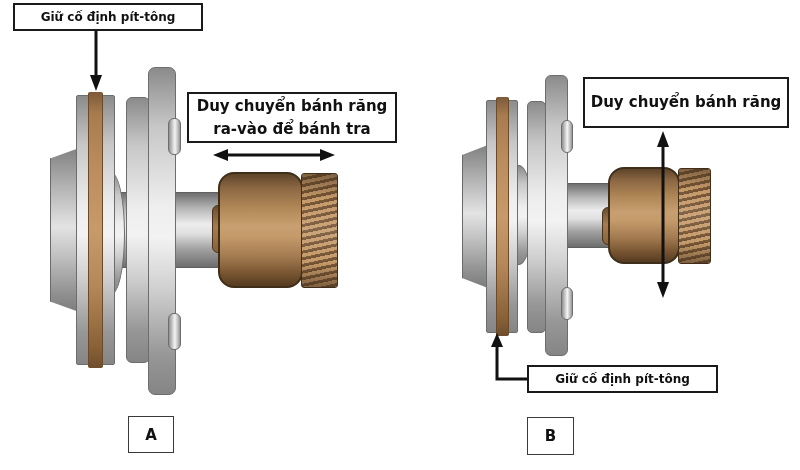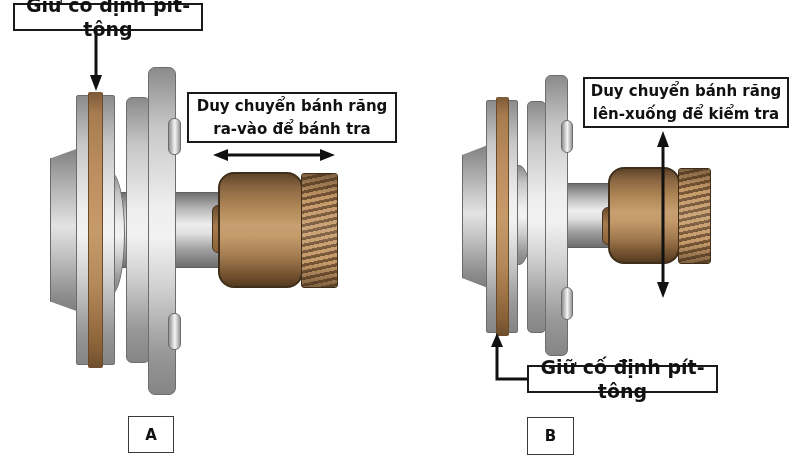--- a/index.html
+++ b/index.html
@@ -50,21 +50,21 @@
     background:linear-gradient(180deg,rgba(59,41,23,.5) 0%,rgba(59,41,23,0) 22%,rgba(255,255,255,.10) 50%,rgba(59,41,23,0) 78%,rgba(59,41,23,.5) 100%);
   }
 
   
   .callout{
     background:#ffffff;border:2px solid #1a1a1a;color:#111;
     font-weight:bold;text-align:center;z-index:10;
     display:flex;flex-direction:column;justify-content:center;
   }
   .callout .line{display:block;}
-  .c-one{font-size:19px;line-height:24px;}
+  .c-one{font-size:12px;line-height:24px;}
   .c-two{font-size:15px;line-height:23px;}
   .fig-box{
     background:#ffffff;border:1.5px solid #3a3a3a;color:#111;
     font-weight:bold;font-size:15px;text-align:center;z-index:10;
     display:flex;align-items:center;justify-content:center;
   }
   svg.arrows{position:absolute;left:0;top:0;z-index:20;}
 </style>
 </head>
 <body>
@@ -109,21 +109,20 @@
     <span class="line">Giữ cố định pít-tông</span>
   </div>
 
   <div class="abs callout c-two" style="left:187px;top:92px;width:210px;height:51px;">
     <span class="line">Duy chuyển bánh răng</span>
     <span class="line">ra-vào để bánh tra</span>
   </div>
 
   <div class="abs callout c-two" style="left:583px;top:77px;width:206px;height:51px;">
     <span class="line">Duy chuyển bánh răng</span>
-    <span class="line">lên-xuống để kiểm tra</span>
   </div>
 
   <div class="abs callout c-one" style="left:527px;top:365px;width:191px;height:28px;">
     <span class="line">Giữ cố định pít-tông</span>
   </div>
 
   <div class="abs fig-box" style="left:128px;top:416px;width:46px;height:37px;">
     <span>A</span>
   </div>
   <div class="abs fig-box" style="left:527px;top:417px;width:47px;height:38px;">

